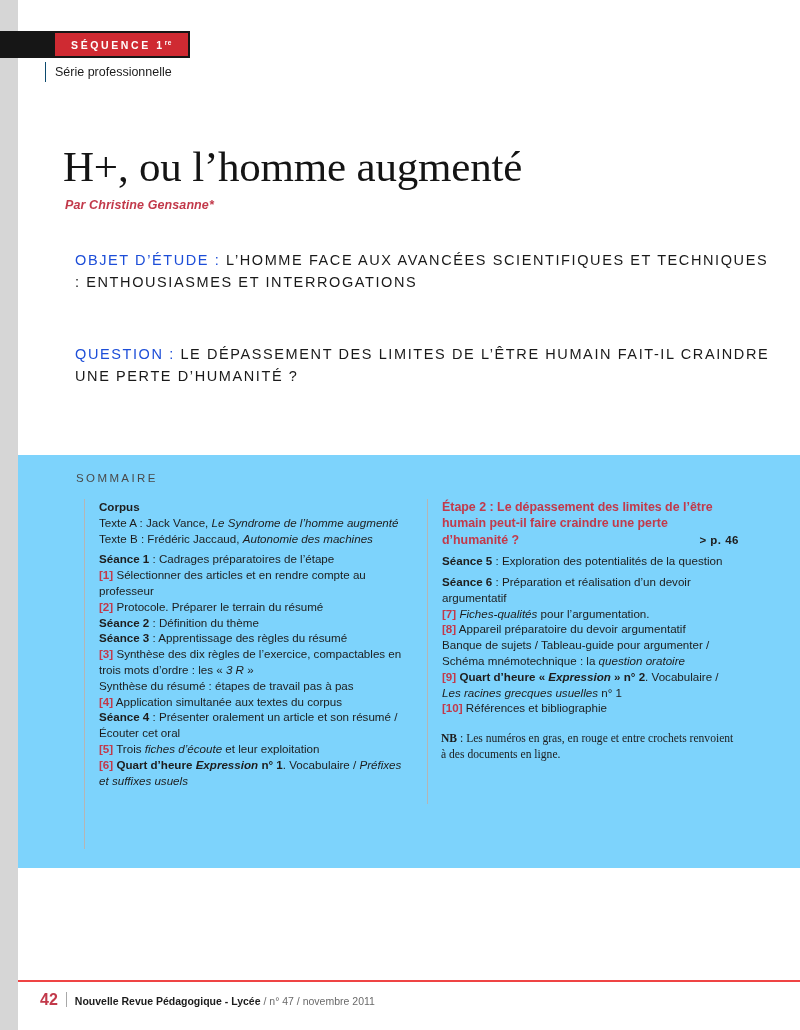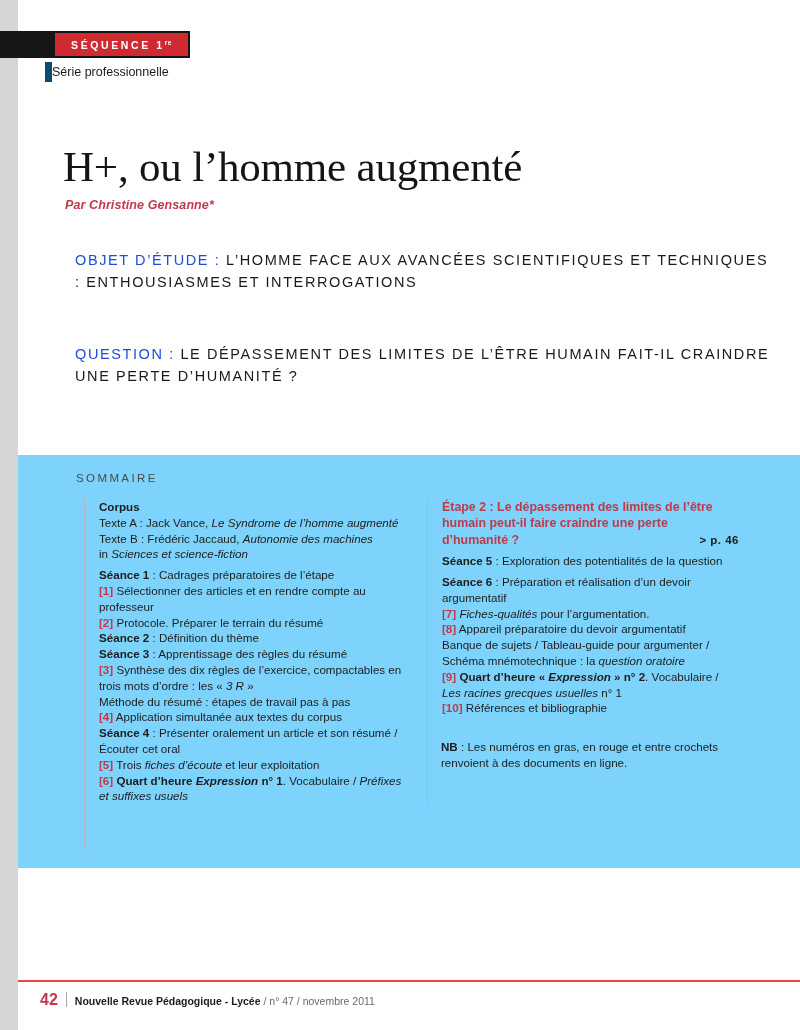--- a/index.html
+++ b/index.html
@@ -64,22 +64,22 @@
   .seq-banner-label sup {
     font-size: 6.5px;
     letter-spacing: 0.5px;
     vertical-align: 4px;
   }
 
   #serie-line {
     position: absolute;
     left: 27px;
     top: 62px;
-    padding-left: 0;
-    border-left: 7px solid #0c4a6e;
+    padding-left: 9px;
+    border-left: 1px solid #0c4a6e;
     height: 20px;
     display: flex;
     align-items: center;
   }
   #serie-line .serie-label {
     font-size: 12.5px;
     color: #1c1c1c;
     font-weight: normal;
   }
 
@@ -199,22 +199,23 @@
     color: #1d1d1d;
     font-weight: bold;
     font-size: 11.5px;
     letter-spacing: 0.5px;
   }
   #som-col-right .pageref { right: 0; }
 
   .nb-block {
     position: absolute;
     left: 423px;
-    top: 284px;
+    top: 276px;
     width: 300px;
+    font-family: Liberation Serif, serif;
   }
 
   
   #footer {
     position: absolute;
     left: 0;
     top: 980px;
     width: 782px;
     border-top: 2px solid #ef4444;
   }
@@ -277,30 +278,29 @@
   </div>
 
   <div id="sommaire">
     <p class="sommaire-title">SOMMAIRE</p>
 
     <div class="som-col" id="som-col-left">
 
       <p class="som-p bold">Corpus</p>
       <p class="som-p"><span>Texte A : Jack Vance, </span><span class="ital">Le Syndrome de l’homme augmenté</span></p>
       <p class="som-p"><span>Texte B : Frédéric Jaccaud, </span><span class="ital">Autonomie des machines</span></p>
-      <p class="som-p"><span>in </span><span class="ital">Sciences et science-fiction</span></p>
 
 
       <p class="som-p gap-sm"><span class="bold">Séance 1</span><span> : Cadrages préparatoires de l’étape</span></p>
       <p class="som-p"><span class="num">[1]</span><span> Sélectionner des articles et en rendre compte au professeur</span></p>
       <p class="som-p"><span class="num">[2]</span><span> Protocole. Préparer le terrain du résumé</span></p>
       <p class="som-p"><span class="bold">Séance 2</span><span> : Définition du thème</span></p>
       <p class="som-p"><span class="bold">Séance 3</span><span> : Apprentissage des règles du résumé</span></p>
       <p class="som-p"><span class="num">[3]</span><span> Synthèse des dix règles de l’exercice, compactables en trois mots d’ordre : les « </span><span class="ital">3 R</span><span> »</span></p>
-      <p class="som-p"><span>Méthode du résumé</span><span> : étapes de travail pas à pas</span></p>
+      <p class="som-p"><span>Synthèse du résumé</span><span> : étapes de travail pas à pas</span></p>
       <p class="som-p"><span class="num">[4]</span><span> Application simultanée aux textes du corpus</span></p>
       <p class="som-p"><span class="bold">Séance 4</span><span> : Présenter oralement un article et son résumé / Écouter cet oral</span></p>
       <p class="som-p"><span class="num">[5]</span><span> Trois </span><span class="ital">fiches d’écoute</span><span> et leur exploitation</span></p>
       <p class="som-p"><span class="num">[6]</span><span class="bold"> Quart d’heure </span><span class="ital bold">Expression</span><span class="bold"> n° 1</span><span>. Vocabulaire / </span><span class="ital">Préfixes et suffixes usuels</span></p>
     </div>
 
     <div class="som-col" id="som-col-right">
 
       <p class="etape-head">
         <span>Étape 2 : Le dépassement des limites de l’être</span><br>

